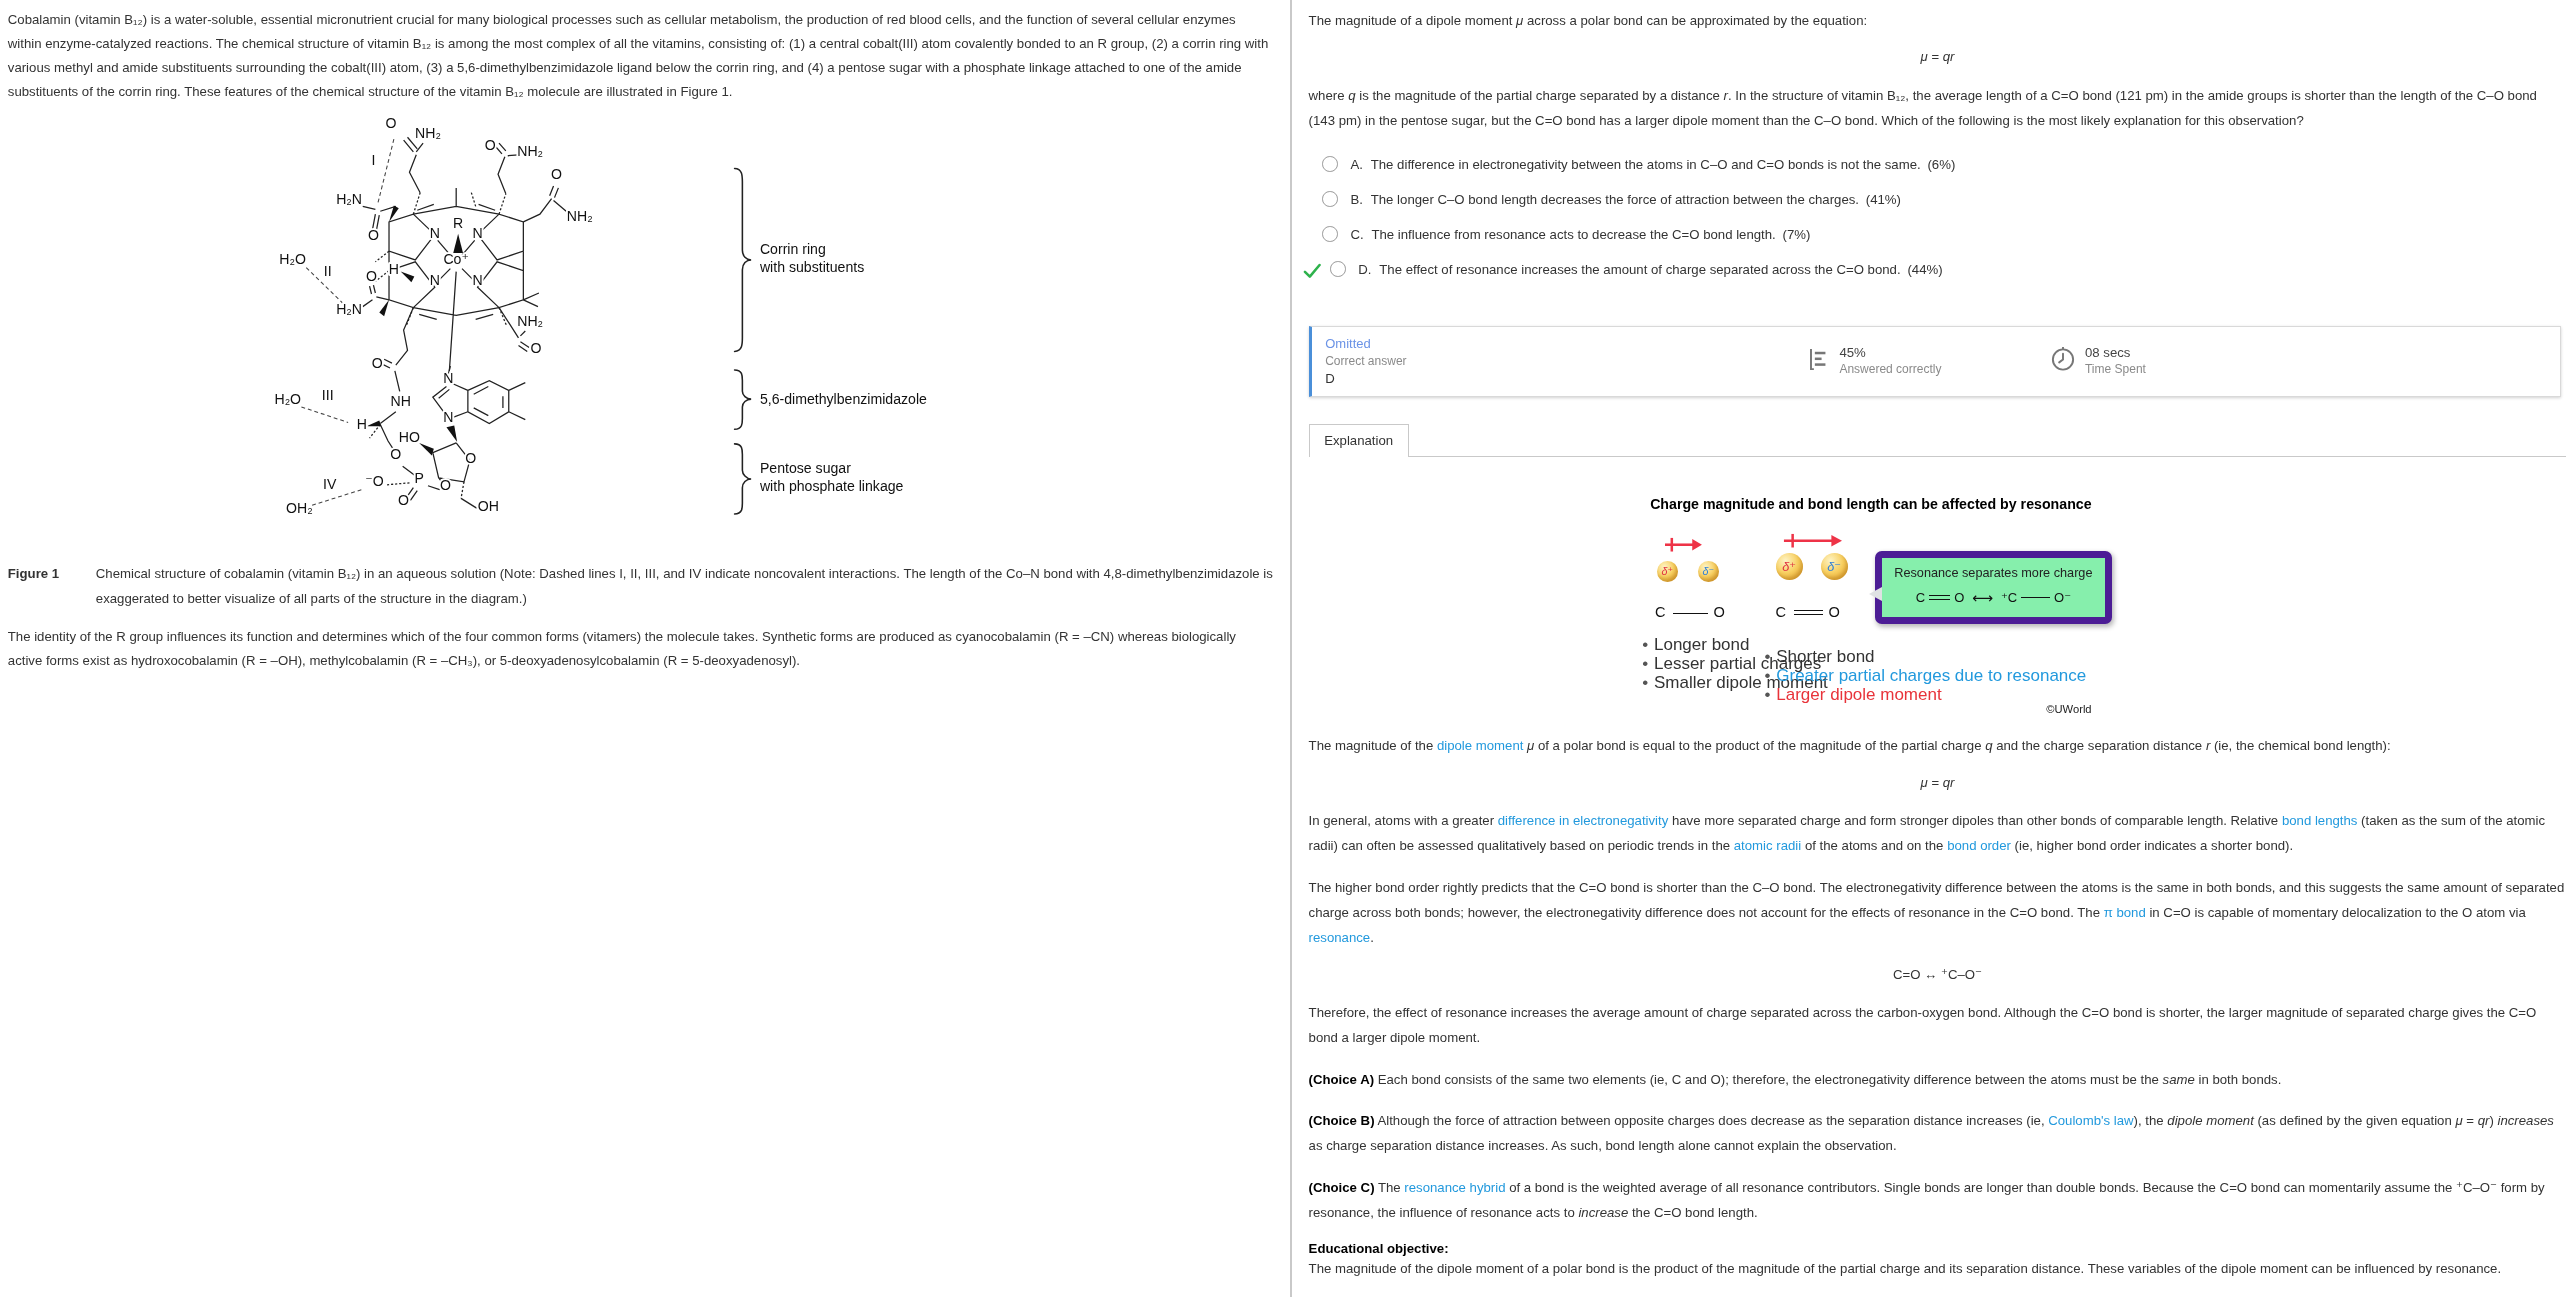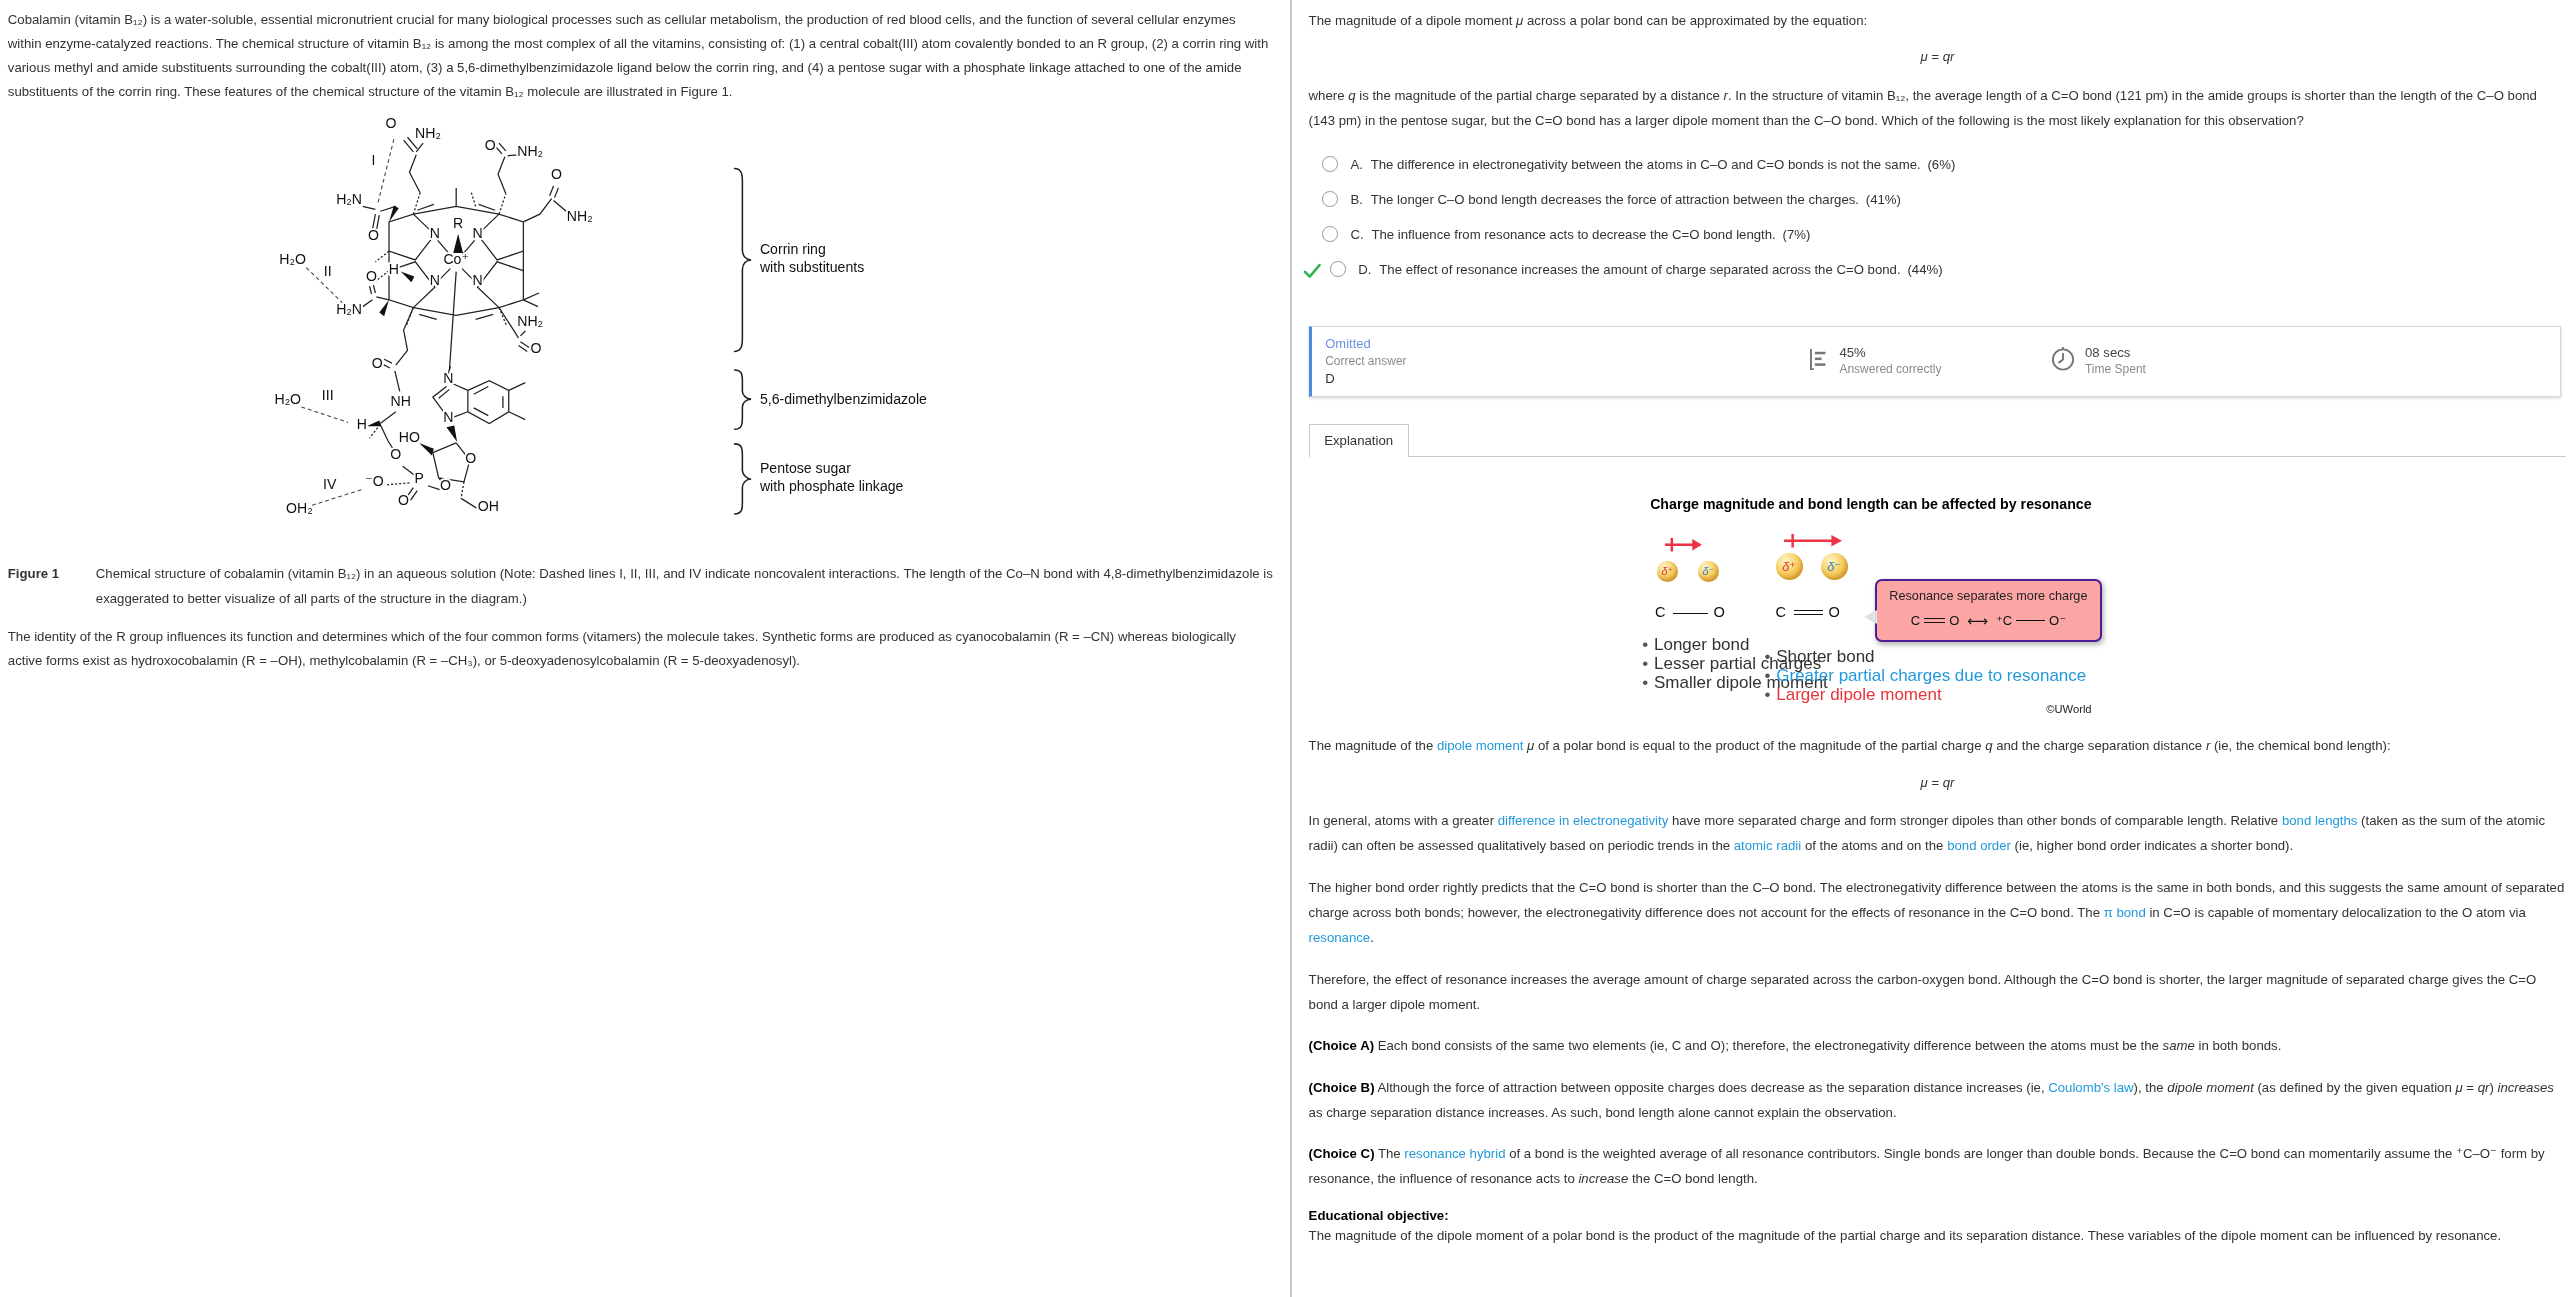--- a/index.html
+++ b/index.html
@@ -59,21 +59,21 @@
   .illus-title{text-align:right;font-weight:bold;font-size:14.2px;color:#000;}
   .canvas{position:relative;height:206px;margin-top:9.7px;}
   .sph{position:absolute;border-radius:50%;display:flex;align-items:center;justify-content:center;
        background:radial-gradient(circle at 35% 28%,#fdf3c4,#f8cf5f 48%,#e9a938 88%);
        box-shadow:inset -1.9px -2.9px 3.9px rgba(150,95,0,.35);}
   .d-plus{color:#e03140;font-size:10.7px;font-style:italic;}
   .d-minus{color:#2f7fd6;font-size:10.7px;font-style:italic;}
   .atomtxt{position:absolute;font-size:14.6px;color:#111;}
   .sb{position:absolute;border-top:1.6px solid #111;}
   .db{position:absolute;height:5.8px;border-top:1.6px solid #111;border-bottom:1.6px solid #111;box-sizing:border-box;}
-  .callout{position:absolute;left:243px;top:57px;width:208px;background:#fca5a5;border:2px solid #4c1d95;border-radius:6.8px;
+  .callout{position:absolute;left:243px;top:29px;width:208px;background:#86efac;border:7px solid #4c1d95;border-radius:6.8px;
            box-shadow:1.9px 2.9px 4.9px rgba(0,0,0,.28);padding:8.8px 7.8px 10.7px;}
   .callout:before{content:"";position:absolute;left:-12.7px;top:29px;border-top:7.8px solid transparent;
            border-bottom:7.8px solid transparent;border-right:13.6px solid #dfe2e3;}
   .co-line1{text-align:center;font-size:12.7px;color:#222;}
   .co-formula{display:flex;justify-content:center;align-items:center;margin-top:8.8px;font-size:13px;color:#111;}
   .co-db{width:21.4px;height:5.8px;border-top:1.5px solid #111;border-bottom:1.5px solid #111;box-sizing:border-box;margin:0 3.9px;}
   .co-sb{width:29px;border-top:1.5px solid #111;margin:0 3.9px;}
   .co-arrow{margin:0 7.8px;font-size:14.6px;}
   .blist{position:absolute;top:113px;margin:0;padding:0;list-style:none;font-size:17px;color:#333;}
   .blist li{position:relative;padding-left:12.7px;line-height:19px;}
@@ -319,20 +319,21 @@
           <li class="b-red">Larger dipole moment</li>
         </ul>
         <div class="credit">©UWorld</div>
       </div>
     </div>
 
     <p class="xp">The magnitude of the <span class="lnk">dipole moment</span> <i>μ</i> of a polar bond is equal to the product of the magnitude of the partial charge <i>q</i> and the charge separation distance <i>r</i> (ie, the chemical bond length):</p>
     <div class="eq">μ = qr</div>
     <p class="xp">In general, atoms with a greater <span class="lnk">difference in electronegativity</span> have more separated charge and form stronger dipoles than other bonds of comparable length.  Relative <span class="lnk">bond lengths</span> (taken as the sum of the atomic radii) can often be assessed qualitatively based on periodic trends in the <span class="lnk">atomic radii</span> of the atoms and on the <span class="lnk">bond order</span> (ie, higher bond order indicates a shorter bond).</p>
     <p class="xp">The higher bond order rightly predicts that the C=O bond is shorter than the C–O bond.  The electronegativity difference between the atoms is the same in both bonds, and this suggests the same amount of separated charge across both bonds; however, the electronegativity difference does not account for the effects of resonance in the C=O bond.  The <span class="lnk">π bond</span> in C=O is capable of momentary delocalization to the O atom via <span class="lnk">resonance</span>.</p>
+    <div class="eq plain">C=O ↔ ⁺C–O⁻</div>
     <p class="xp">Therefore, the effect of resonance increases the average amount of charge separated across the carbon-oxygen bond.  Although the C=O bond is shorter, the larger magnitude of separated charge gives the C=O bond a larger dipole moment.</p>
     <p class="xp"><b>(Choice A)</b>  Each bond consists of the same two elements (ie, C and O); therefore, the electronegativity difference between the atoms must be the <i>same</i> in both bonds.</p>
     <p class="xp"><b>(Choice B)</b>  Although the force of attraction between opposite charges does decrease as the separation distance increases (ie, <span class="lnk">Coulomb's law</span>), the <i>dipole moment</i> (as defined by the given equation <i>μ</i> = <i>qr</i>) <i>increases</i> as charge separation distance increases.  As such, bond length alone cannot explain the observation.</p>
     <p class="xp"><b>(Choice C)</b>  The <span class="lnk">resonance hybrid</span> of a bond is the weighted average of all resonance contributors.  Single bonds are longer than double bonds.  Because the C=O bond can momentarily assume the ⁺C–O⁻ form by resonance, the influence of resonance acts to <i>increase</i> the C=O bond length.</p>
     <div>
       <div class="edu-label">Educational objective:</div>
       <p>The magnitude of the dipole moment of a polar bond is the product of the magnitude of the partial charge and its separation distance.  These variables of the dipole moment can be influenced by resonance.</p>
     </div>
   </div>
 </div>

